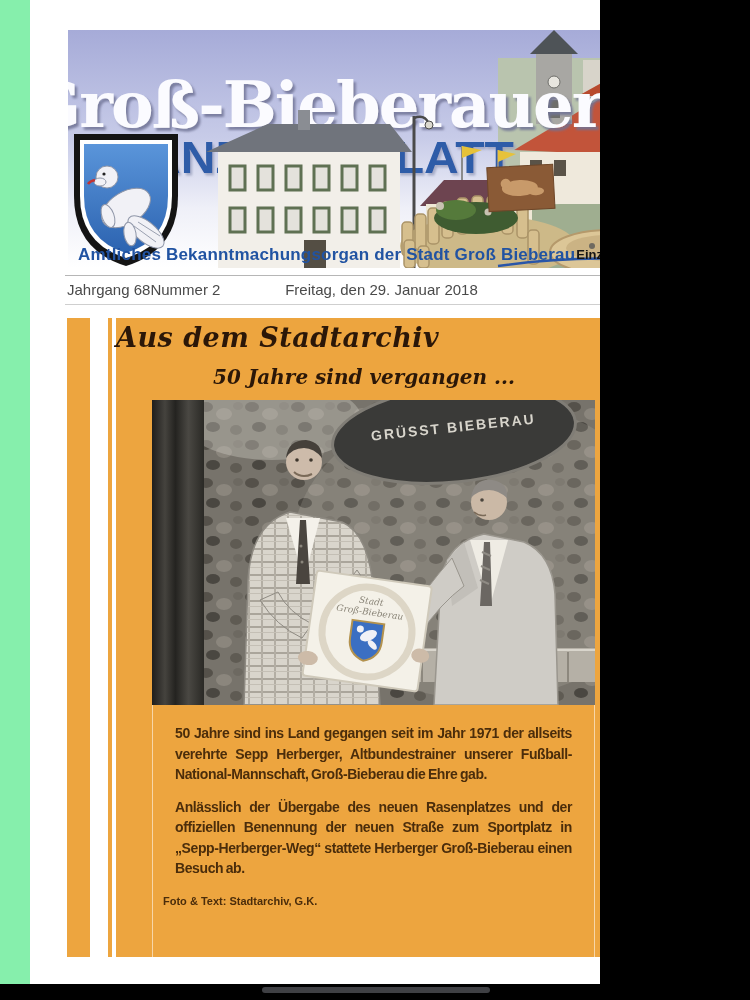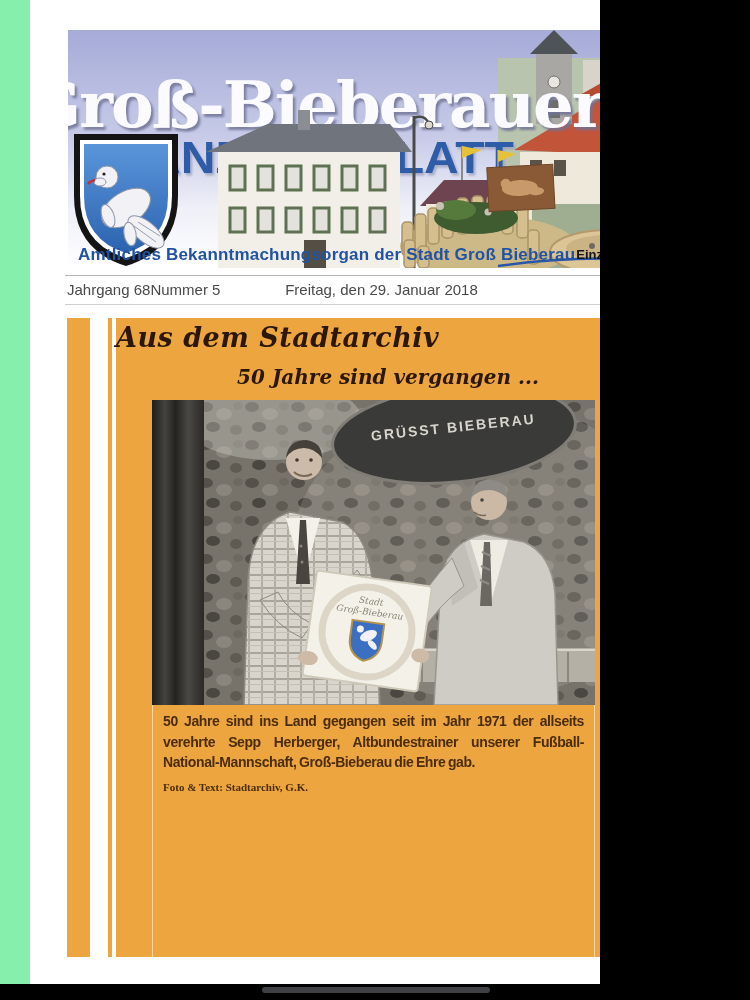--- a/index.html
+++ b/index.html
@@ -26,28 +26,28 @@
       #eda53f 0px 23px,  #ffffff 23px 41px,
       #eda53f 41px 45px, #ffffff 45px 49px,
       #eda53f 49px 545px,#ffffff 545px 567px,
       #eda53f 567px 573px,#ffffff 573px 583px,
       #eda53f 583px 610px);}
   .art-title{position:absolute;left:49px;width:496px;top:4px;text-align:left;
     font-family:"DejaVu Serif",serif;font-style:italic;font-weight:bold;
     font-size:27px;color:#2b1708;letter-spacing:.5px;}
   .art-subtitle{position:absolute;left:49px;width:496px;top:47px;text-align:center;
     font-family:"DejaVu Serif",serif;font-style:italic;font-weight:bold;
-    font-size:20px;color:#2b1708;padding-left:24px;}
+    font-size:20px;color:#2b1708;}
   .photo{position:absolute;left:85px;top:82px;width:443px;height:305px;display:block;}
   .art-text{position:absolute;left:85px;top:387px;width:443px;height:252px;box-sizing:border-box;
     border-left:1px solid rgba(255,255,255,.55);border-right:1px solid rgba(255,255,255,.55);
     padding:6px 10px 0 10px;color:#4b2d0b;font-weight:bold;font-size:14px;line-height:20.5px;
     text-align:justify;letter-spacing:-.4px;word-spacing:-1px;}
-  .art-text p{margin:0;}
-  .credit{margin-top:4px;font-size:11px;letter-spacing:0;word-spacing:0;font-family:Liberation Serif, serif;}
+  .art-text p{margin:12px;}
+  .credit{margin-top:4px;font-size:11px;letter-spacing:0;word-spacing:0;}
 
   
   .scroll-top{position:absolute;left:697px;top:930px;width:42px;height:42px;border-radius:50%;
     background:rgba(142,142,142,.88);z-index:9;display:flex;align-items:center;justify-content:center;
     border:none;cursor:pointer;}
   .bottom-bar{position:absolute;left:0;bottom:0;width:750px;height:16px;background:#000;z-index:8;}
   .home-pill{position:absolute;left:262px;top:3px;width:228px;height:6px;border-radius:3px;background:#3f4044;}
 </style>
 </head>
 <body>
@@ -210,21 +210,21 @@
       </g>
     </svg>
 
     <div class="organ-line">Amtliches Bekanntmachungsorgan der Stadt Groß Bieberau</div>
     <div class="price">Einzelpreis: € 0,65</div>
 
     <div class="issue-row">
       <div class="inner" style="position:relative;">
         <span>Jahrgang 68</span>
         <span class="c">Freitag, den 29. Januar 2018</span>
-        <span>Nummer 5</span>
+        <span>Nummer 2</span>
       </div>
     </div>
 
     <div class="article">
       <div class="art-title">Aus dem Stadtarchiv</div>
       <div class="art-subtitle">50 Jahre sind vergangen ...</div>
 
       <svg class="photo" viewBox="0 0 443 305">
         <defs>
           <pattern id="leafp" width="46" height="38" patternUnits="userSpaceOnUse">
@@ -312,20 +312,21 @@
           <ellipse cx="0" cy="4" rx="9" ry="5" transform="rotate(-30)" fill="#f1f1f6"></ellipse>
           <circle cx="-7" cy="-2" r="3.5" fill="#f1f1f6"></circle>
           <ellipse cx="7" cy="12" rx="6" ry="3" transform="rotate(40 7 12)" fill="#f1f1f6"></ellipse>
           <ellipse cx="-55" cy="34" rx="10" ry="7" fill="#cdbba8"></ellipse>
           <ellipse cx="56" cy="16" rx="9" ry="7" fill="#cdbba8"></ellipse>
         </g>
       </svg>
 
       <div class="art-text">
         <p>50 Jahre sind ins Land gegangen seit im Jahr 1971 der allseits verehrte Sepp Herberger, Altbundestrainer unserer Fußball-National-Mannschaft, Groß-Bieberau die Ehre gab.</p>
+        <p>Anlässlich der Übergabe des neuen Rasenplatzes und der offiziellen Benennung der neuen Straße zum Sportplatz in „Sepp-Herberger-Weg“ stattete Herberger Groß-Bieberau einen Besuch ab.</p>
         <div class="credit">Foto &amp; Text: Stadtarchiv, G.K.</div>
       </div>
     </div>
   </div>
 
   <button class="scroll-top">
     <svg width="20" height="20" viewBox="0 0 20 20">
       <polyline points="4,13 10,6 16,13" fill="none" stroke="#f4f4f4" stroke-width="2.4" stroke-linecap="round" stroke-linejoin="round"></polyline>
     </svg>
   </button>

